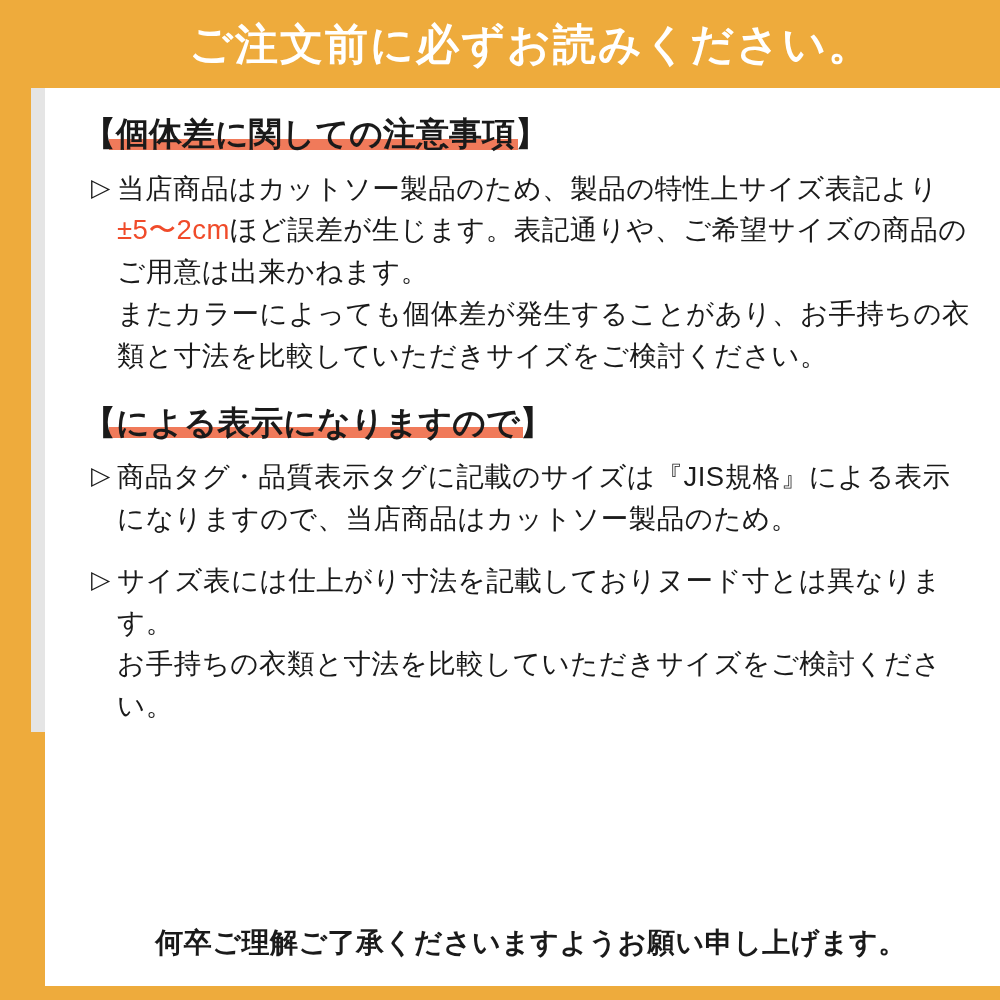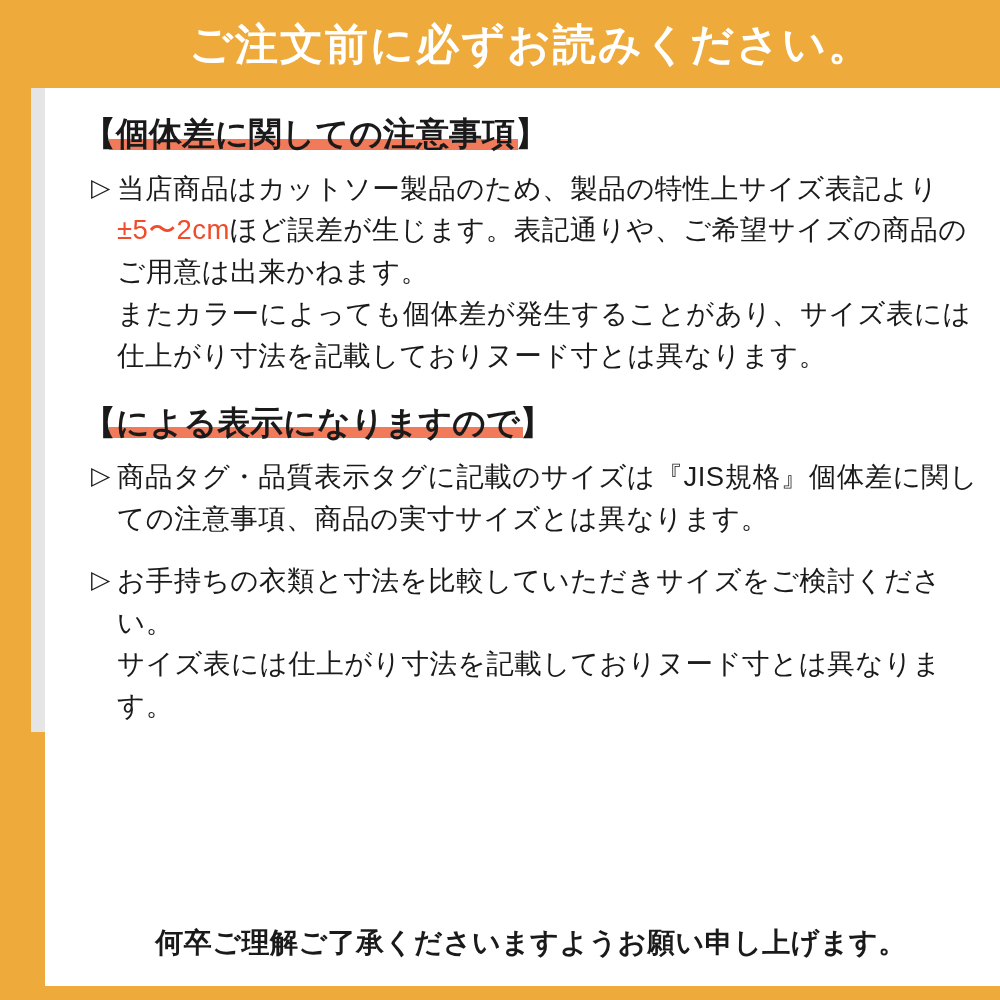--- a/index.html
+++ b/index.html
@@ -126,42 +126,42 @@
 
     <div class="section-head">
       <span class="hl"></span>
       <span class="txt">【個体差に関しての注意事項】</span>
     </div>
 
     <div class="block">
       <div class="tri">▷</div>
       <div class="block-body">
         <p><span>当店商品はカットソー製品のため、製品の特性上サイズ表記より</span><span class="accent">±5〜2cm</span><span>ほど誤差が生じます。表記通りや、ご希望サイズの商品のご用意は出来かねます。</span></p>
-        <p>またカラーによっても個体差が発生することがあり、サイズ表には仕上がり寸法を記載しておりヌード寸とは異なります。</p>
+        <p>またカラーによっても個体差が発生することがあり、お手持ちの衣類と寸法を比較していただきサイズをご検討ください。</p>
       </div>
     </div>
 
     <div class="section-head sec2">
       <span class="hl"></span>
       <span class="txt">【による表示になりますので】</span>
     </div>
 
     <div class="block">
       <div class="tri">▷</div>
       <div class="block-body">
-        <p>商品タグ・品質表示タグに記載のサイズは『JIS規格』個体差に関しての注意事項、商品の実寸サイズとは異なります。</p>
+        <p>商品タグ・品質表示タグに記載のサイズは『JIS規格』による表示になりますので、当店商品はカットソー製品のため。</p>
       </div>
     </div>
 
     <div class="gap"></div>
 
     <div class="block">
       <div class="tri">▷</div>
       <div class="block-body">
+        <p>サイズ表には仕上がり寸法を記載しておりヌード寸とは異なります。</p>
         <p>お手持ちの衣類と寸法を比較していただきサイズをご検討ください。</p>
-        <p>サイズ表には仕上がり寸法を記載しておりヌード寸とは異なります。</p>
       </div>
     </div>
 
     <div class="footer-note">何卒ご理解ご了承くださいますようお願い申し上げます。</div>
 
   </div>
 </div>
 
 </body></html>

